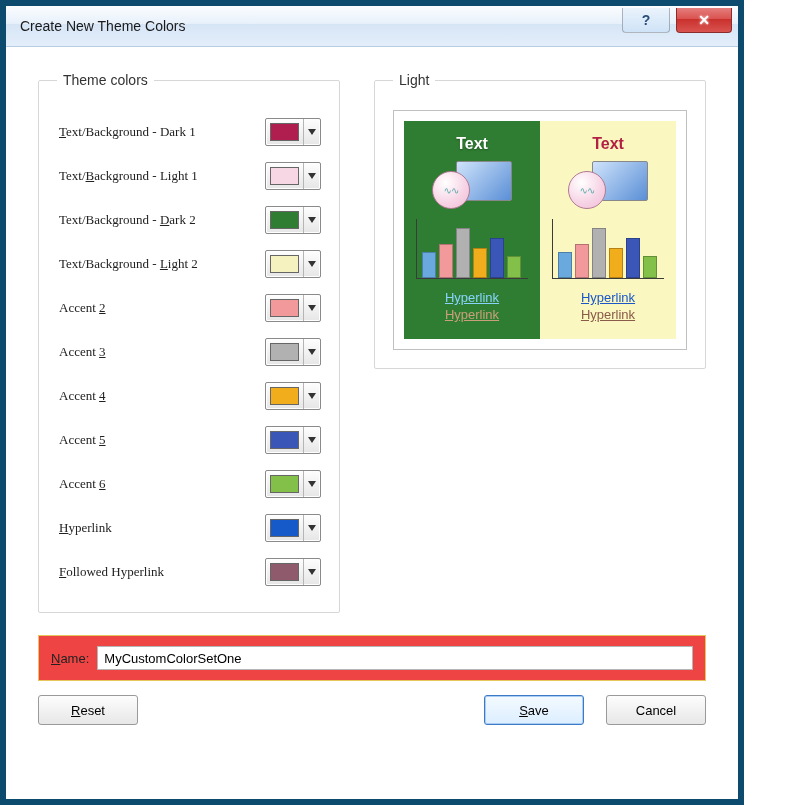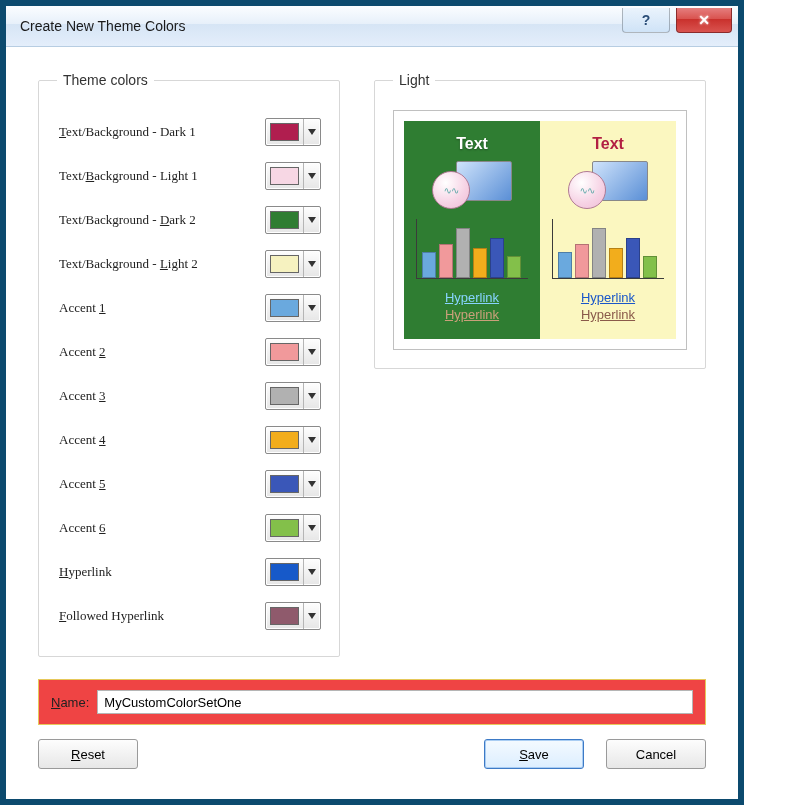--- a/index.html
+++ b/index.html
@@ -126,31 +126,20 @@
               <div class="cpick">
                 <div class="swatch" style="background: rgb(246, 242, 192);"></div>
                 <div class="dd">
                   <svg viewBox="0 0 8 6">
                     <path d="M0 0 L8 0 L4 6 Z" fill="#333"></path>
                   </svg>
                 </div>
               </div>
             </div>
             <div class="crow">
-              <div class="clabel"><span>Accent </span><u>1</u><span></span></div>
-              <div class="cpick">
-                <div class="swatch" style="background: rgb(106, 169, 222);"></div>
-                <div class="dd">
-                  <svg viewBox="0 0 8 6">
-                    <path d="M0 0 L8 0 L4 6 Z" fill="#333"></path>
-                  </svg>
-                </div>
-              </div>
-            </div>
-            <div class="crow">
               <div class="clabel"><span>Accent </span><u>2</u><span></span></div>
               <div class="cpick">
                 <div class="swatch" style="background: rgb(241, 153, 155);"></div>
                 <div class="dd">
                   <svg viewBox="0 0 8 6">
                     <path d="M0 0 L8 0 L4 6 Z" fill="#333"></path>
                   </svg>
                 </div>
               </div>
             </div>

